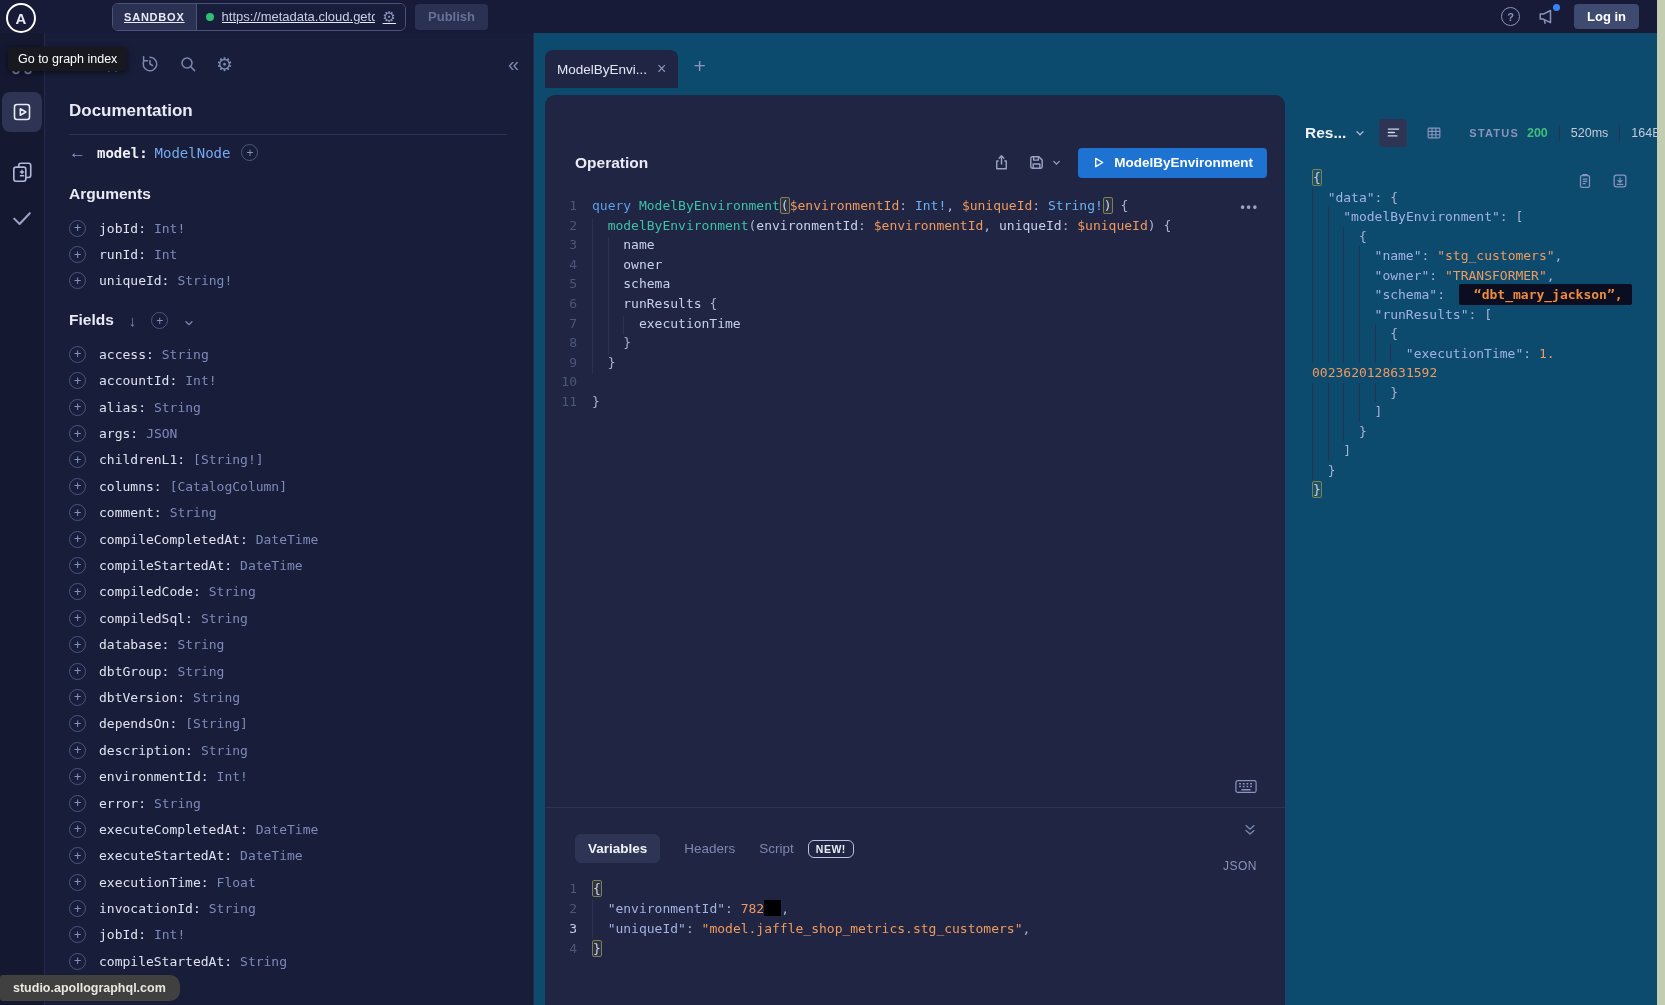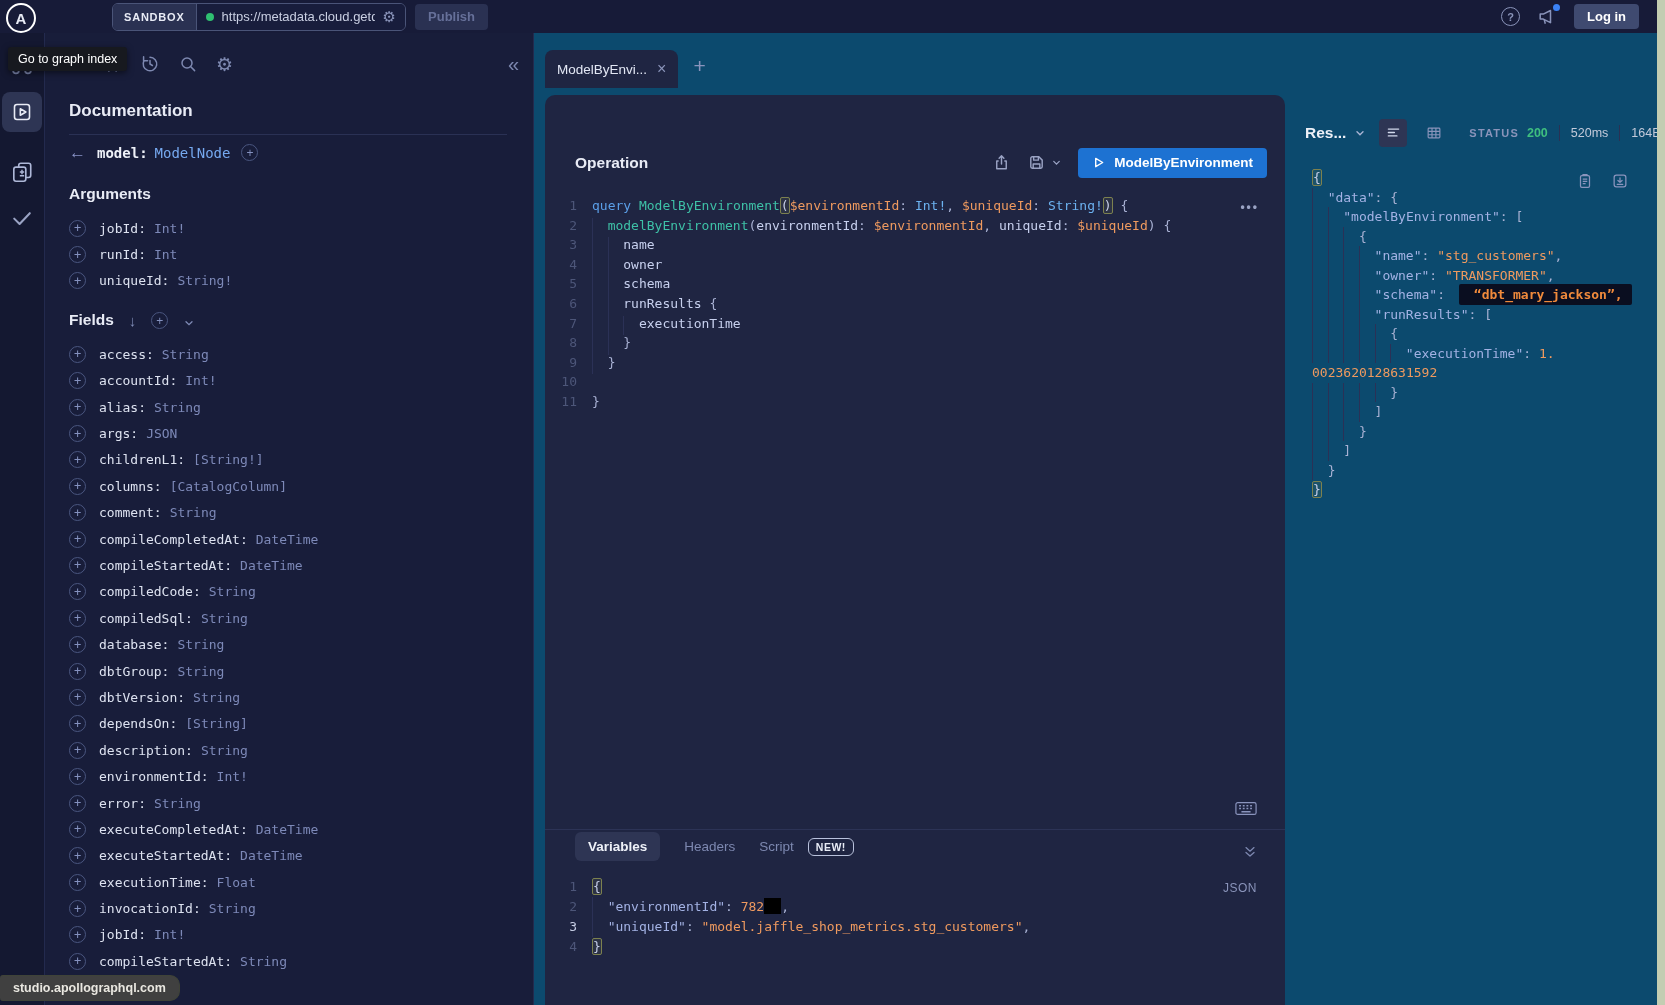--- a/index.html
+++ b/index.html
@@ -4,21 +4,21 @@
 <style>
   html,body{margin:0;padding:0;background:#0b0f24;overflow:hidden;}
   .app{position:relative;width:1665px;height:1005px;background:#0b0f24;overflow:hidden;
        font-family:"Liberation Sans","DejaVu Sans",sans-serif;color:#e8ebf5;}
   svg{display:block;}
 
   
   .topbar{height:33px;background:#171b38;display:flex;align-items:center;padding-left:112px;position:relative;z-index:5;}
   .logo{position:absolute;left:6px;top:3px;width:26px;height:26px;border:2px solid #fff;border-radius:50%;
         display:flex;align-items:center;justify-content:center;font-weight:700;font-size:15px;background:#171b38;z-index:6;}
-  .endpoint{display:flex;height:26px;border:1px solid #4a5478;border-radius:6px;overflow:hidden;}
+  .endpoint{display:flex;height:26px;border:1px solid #4a5478;border-radius:6px;overflow:hidden;text-decoration:underline;}
   .sandbox{background:#2a3152;display:flex;align-items:center;padding:0 11px;font-size:11px;font-weight:700;letter-spacing:.8px;}
   .url-box{display:flex;align-items:center;gap:8px;padding:0 9px;background:#181d3c;border-left:1px solid #4a5478;}
   .dot{width:8px;height:8px;border-radius:50%;background:#2fbf71;flex:none;}
   .url-text{font-size:13px;color:#c9cfe2;width:153px;overflow:hidden;white-space:nowrap;}
   .gear{color:#8a94ba;font-size:15px;line-height:1;}
   .publish{margin-left:9px;background:#2a3152;border:none;color:#667099;font-weight:700;font-size:13px;padding:0 13px;height:26px;border-radius:4px;font-family:inherit;}
   .tb-right{margin-left:auto;display:flex;align-items:center;gap:17px;padding-right:26px;}
   .help{width:19px;height:19px;border:1.5px solid #8a94ba;border-radius:50%;color:#8a94ba;font-size:11px;font-weight:700;
         display:flex;align-items:center;justify-content:center;box-sizing:border-box;}
   .mega{position:relative;color:#8a94ba;}
@@ -82,21 +82,21 @@
   .ln.active{color:#c6cde4;}
   .lc{flex:1;min-width:0;}
   .g{display:inline-block;width:2ch;height:19.6px;border-left:1px solid #2b3156;box-sizing:border-box;vertical-align:top;}
   .c-kw{color:#5b9fe8}.c-op{color:#3ec1a7}.c-var{color:#ef9a5f}.c-type{color:#6cb2f0}
   .c-fld{color:#c7d0ee}.c-pl{color:#a9b2d4}.c-key{color:#a3b2e4}.c-str{color:#ef9a5f}.c-num{color:#ef9a5f}
   .c-bm{color:#c8d0ea;border:1px solid #7c814f;border-radius:2px;background:rgba(124,129,79,.15);}
   .c-hl{color:#f08a3c;font-weight:700;background:#0a0e20;padding:3px 9px 3px 15px;border-radius:2px;margin-left:6px;}
   .c-redact{display:inline-block;width:17px;height:16px;background:#000;vertical-align:-3px;}
 
   
-  .var-section{border-top:1px solid #2c3356;height:176px;position:relative;flex:none;padding-top:2px;box-sizing:border-box;}
+  .var-section{border-top:1px solid #2c3356;height:198px;position:relative;flex:none;padding-top:26px;box-sizing:border-box;}
   .var-tabs{display:flex;align-items:center;gap:24px;padding-left:30px;}
   .vtab{font-size:13.5px;color:#7d88b0;}
   .vtab.selected{background:#2e3554;border-radius:6px;padding:7px 13px;color:#eef1f8;font-weight:700;}
   .new-badge{border:1.5px solid #b9c2dc;border-radius:6px;padding:2px 7px;font-size:10.5px;font-weight:700;
              letter-spacing:.5px;color:#e8ecf6;margin-left:-10px;}
   .collapse2{position:absolute;top:14px;right:27px;color:#7d88b0;}
   .json-label{position:absolute;top:51px;right:28px;font-size:12px;color:#8a94ba;letter-spacing:.5px;}
   .var-editor{margin-top:16px;}
   .var-editor .code-line{height:20px;line-height:20px;}
   .var-editor .g{height:20px;}

